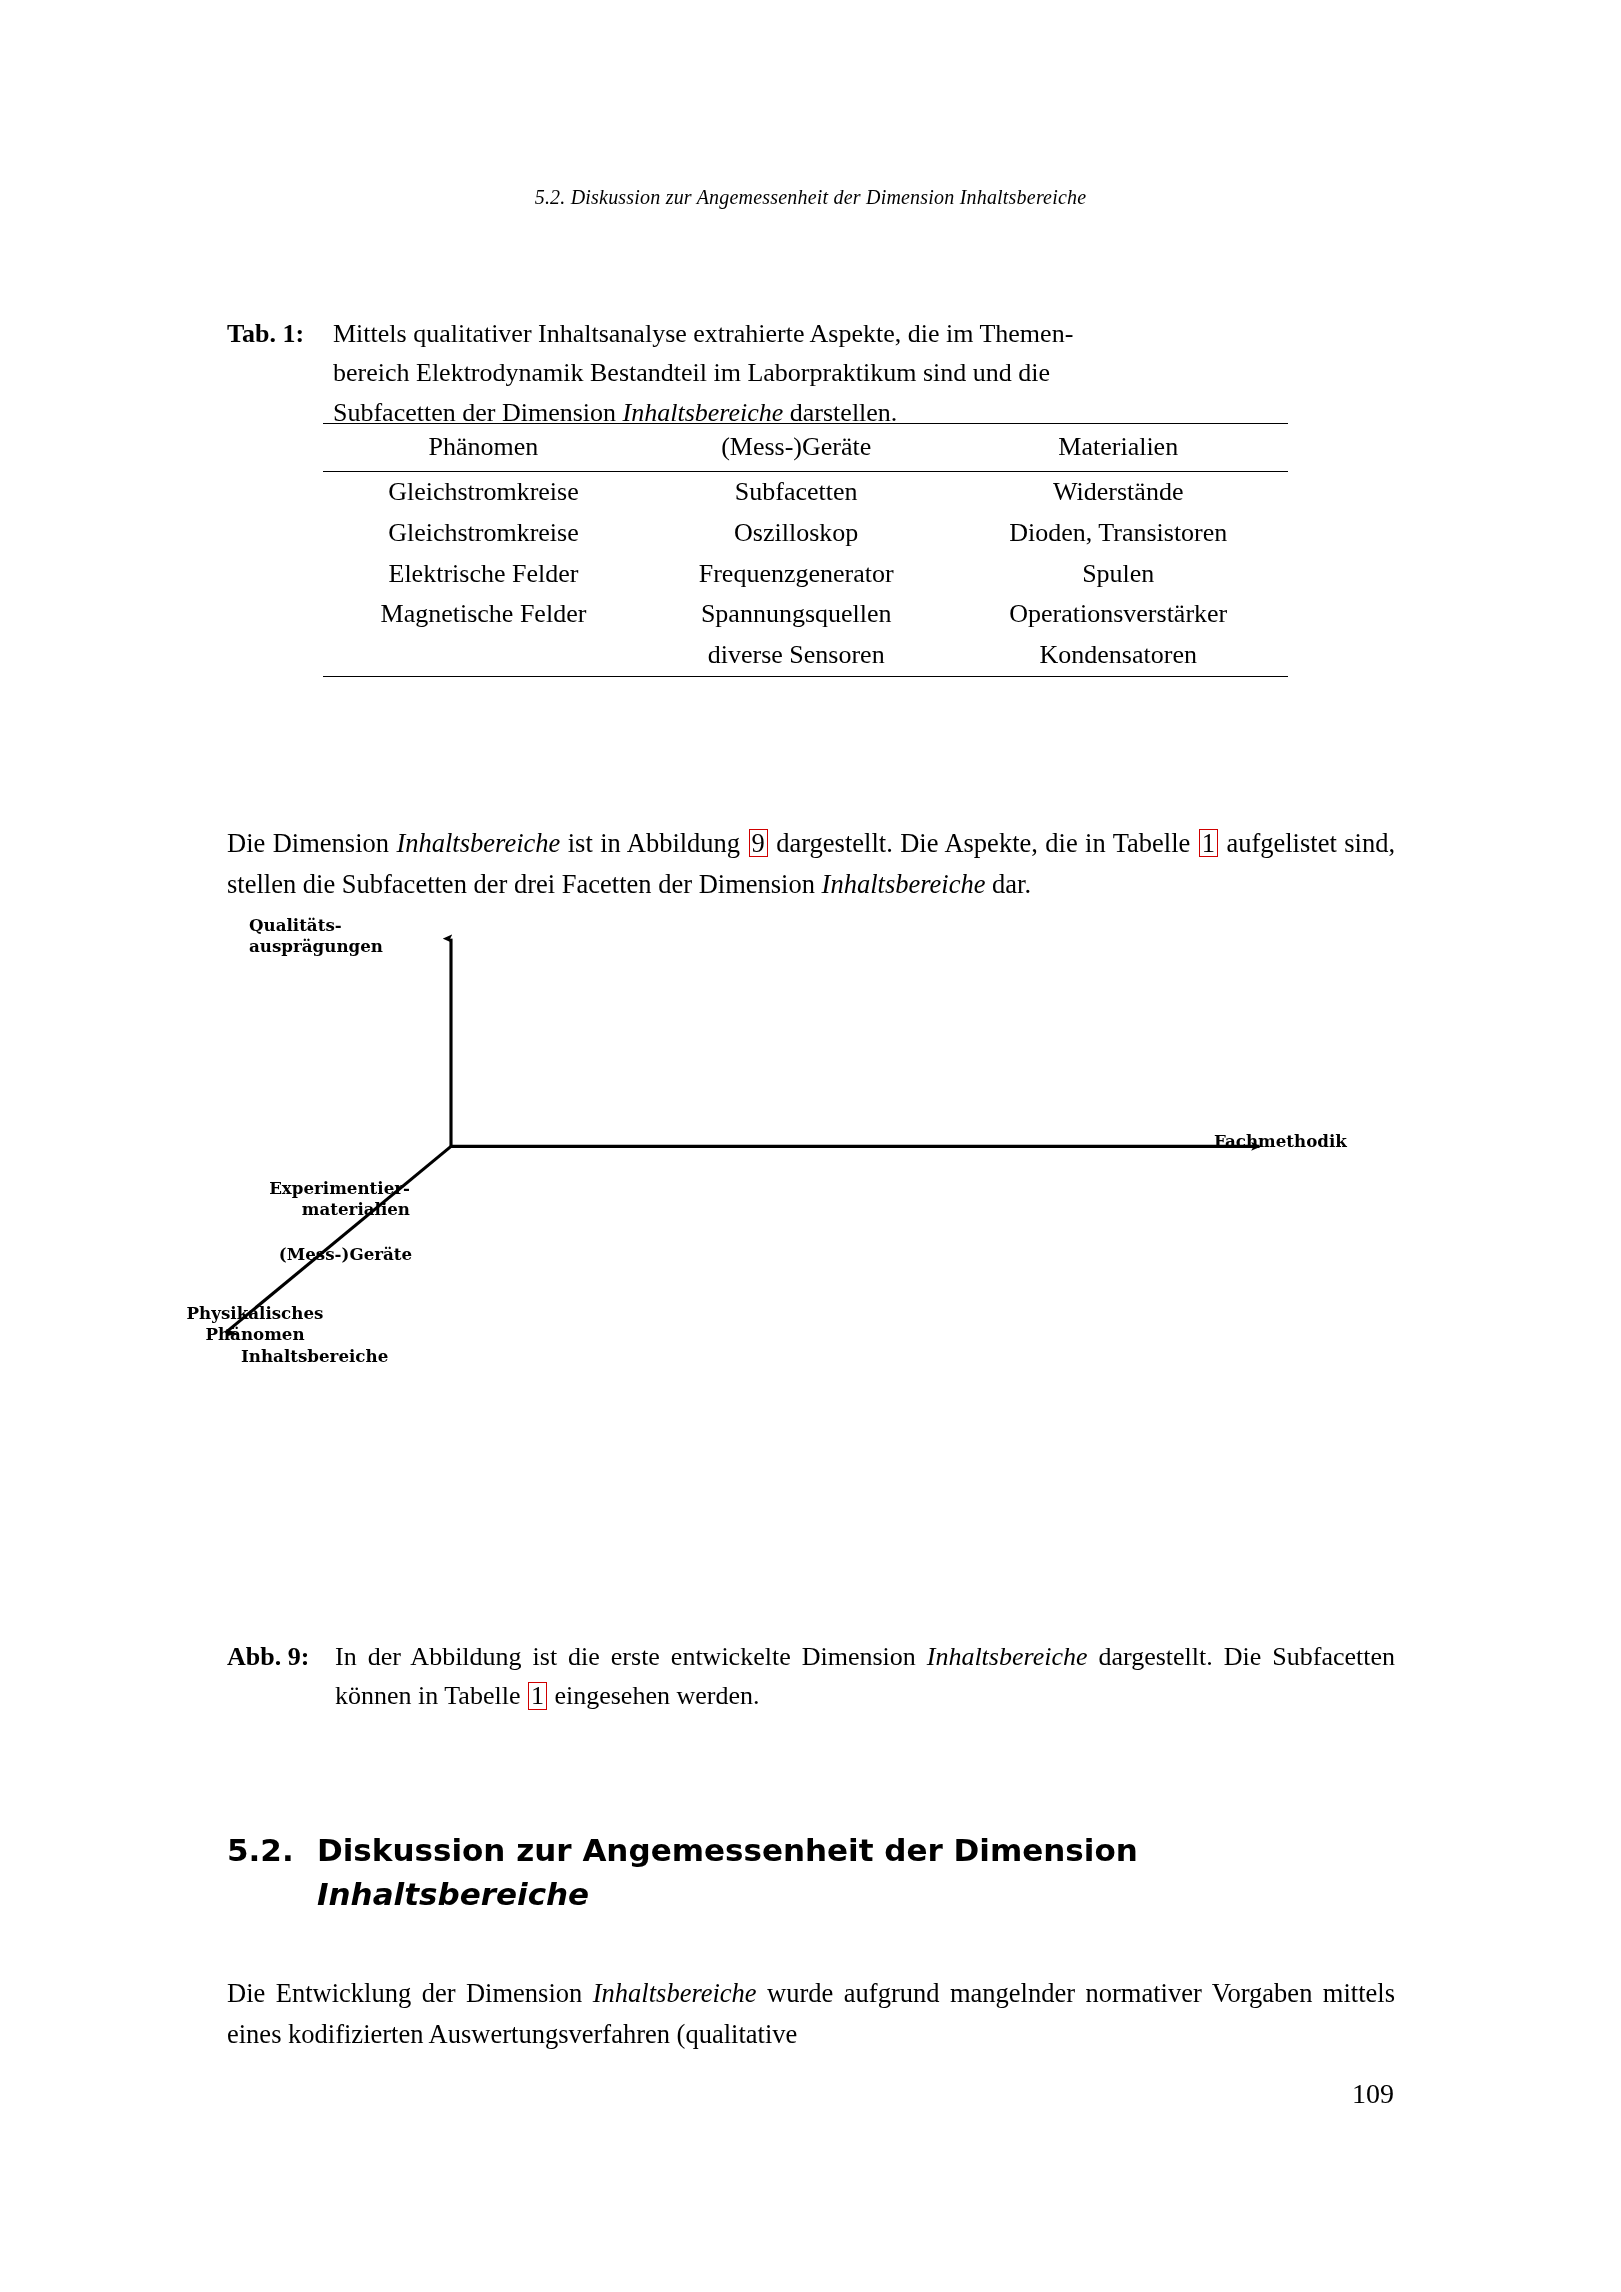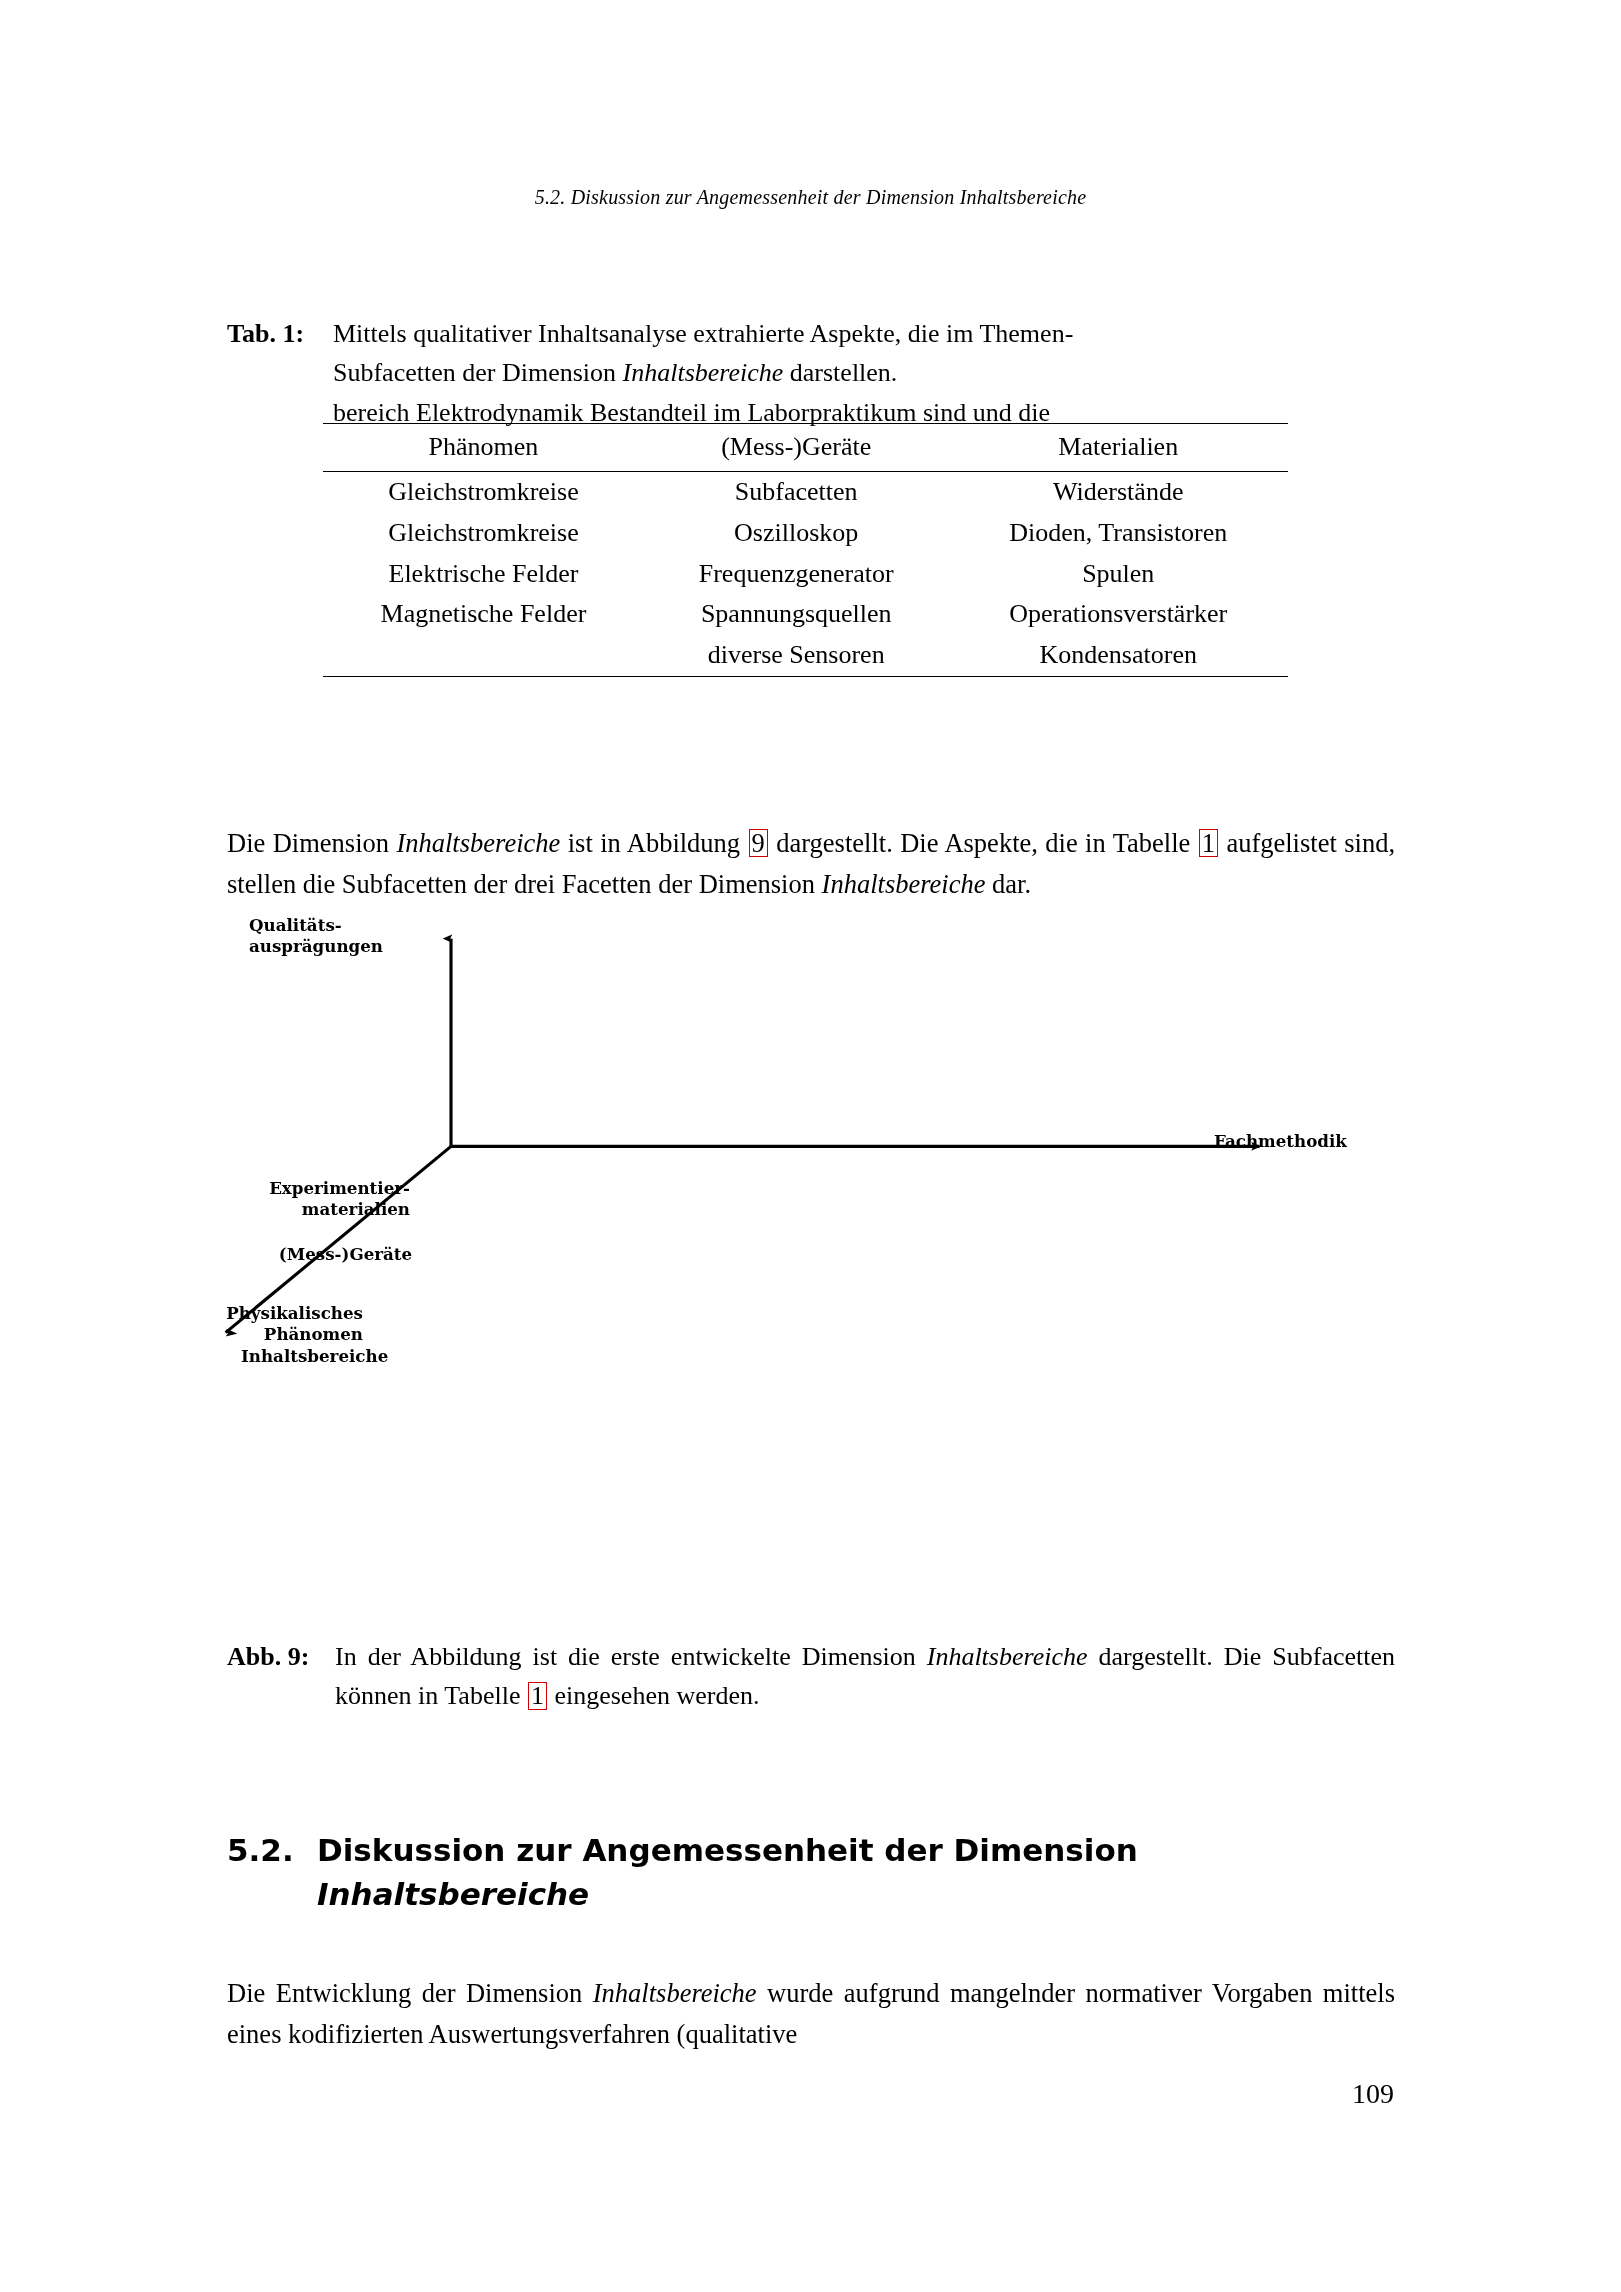--- a/index.html
+++ b/index.html
@@ -180,22 +180,22 @@
 <body>
 
 <div class="page">
 
   <div class="running-head">5.2.  Diskussion zur Angemessenheit der Dimension Inhaltsbereiche</div>
 
   <div class="tab-caption">
     <span class="lbl">Tab. 1:</span>
     <span class="body">
       <span class="firstline">Mittels qualitativer Inhaltsanalyse extrahierte Aspekte, die im Themen-</span>
+      <span class="firstline">bereich Elektrodynamik Bestandteil im Laborpraktikum sind und die</span>
       <span class="firstline"><span>Subfacetten der Dimension </span><em>Inhaltsbereiche</em><span> darstellen.</span></span>
-      <span class="firstline">bereich Elektrodynamik Bestandteil im Laborpraktikum sind und die</span>
     </span>
   </div>
 
   <div class="tbl-wrap">
     <table class="data">
       <thead>
         <tr class="rule-top">
           <th>Phänomen</th>
           <th>(Mess-)Geräte</th>
           <th>Materialien</th>
@@ -267,21 +267,21 @@
 
     <div class="fig-label" style="left:45px; top:257px; text-align:right; width:159px;">
       <span>Experimentier-</span><br>
       <span>materialien</span>
     </div>
 
     <div class="fig-label" style="left:-9.8px; top:323px; text-align:right; width:216px;">
       <span>(Mess-)Geräte</span>
     </div>
 
-    <div class="fig-label" style="left:-59px; top:382px; text-align:right; width:216px;">
+    <div class="fig-label" style="left:-59px; top:382px; text-align:center; width:216px;">
       <span>Physikalisches</span><br>
       <span>Phänomen</span>
     </div>
 
     <div class="fig-label" style="left:35px; top:425px;">
       <span>Inhaltsbereiche</span>
     </div>
   </div>
 
   <div class="fig-caption">

